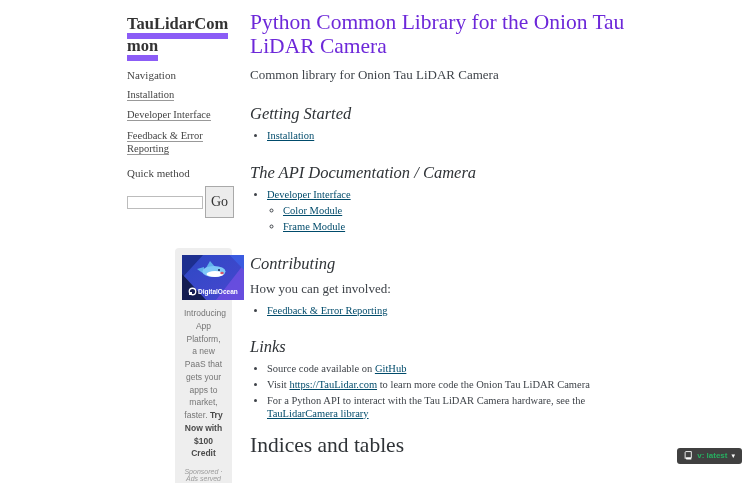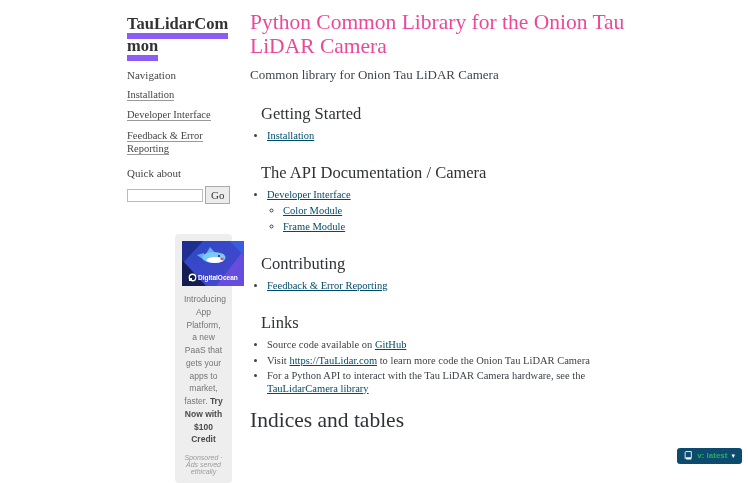--- a/index.html
+++ b/index.html
@@ -22,53 +22,53 @@
   .sidebar h3 { font-size: 11px; font-weight: normal; color: #444; margin: 11px 0 7px; }
   .side-nav { list-style: none; margin: 0; padding: 0; }
   .side-nav li { margin: 0 0 7px; line-height: 1.3; }
   .side-nav a { color: #444; text-decoration: none; border-bottom: 1px solid #999; }
   .searchrow { display: flex; align-items: center; margin-top: 3px; }
   .searchrow input {
     width: 76px; height: 13px; border: 1px solid #bcbcbc; background: #fff;
     font-size: 9px; padding: 0 2px; margin: 0;
   }
   .searchrow button {
-    height: 18px; margin-left: 2px; font-size: 11px; line-height: 1;
+    height: 32px; margin-left: 2px; font-size: 14px; line-height: 1;
     font-family: "Liberation Serif", serif; color: #333;
     border: 1px solid #a9a9a9; background: #ececec; padding: 0 5px;
   }
   
   .ad {
     margin-top: 30px; background: #eeeeee; border-radius: 4px;
     padding: 7px 7px 8px; text-align: center;
     font-family: "Liberation Sans", sans-serif;
     margin-left: 48px;
   }
   .ad-image { display: block; width: 62px; height: 45px; margin: 0 auto; cursor: pointer; }
   .ad-image svg { display: block; }
   .ad-text { font-size: 8.5px; line-height: 1.5; color: #757575; margin: 7px 2px 0; }
   .ad-text strong { color: #4a4a4a; }
   .ad-disclosure { font-size: 7px; font-style: italic; color: #9b9b9b; margin: 8px 0 0; }
 
   
   .content { width: 392px; }
   .content a { color: #004B6B; text-decoration: underline; }
-  h1.doc-title { font-size: 21.5px; font-weight: normal; color: #ec4899; line-height: 1.12; margin: 10px 0 9px; }
+  h1.doc-title { font-size: 21.5px; font-weight: normal; color: #6d28d9; line-height: 1.12; margin: 10px 0 9px; }
   .subtitle { font-size: 10.5px; margin: 0 0 6px; }
-  h2.sec { font-size: 16.5px; font-weight: normal; color: #2f3337; margin: 20px 11px 5px; }
+  h2.sec { font-size: 16.5px; font-weight: normal; color: #2f3337; margin: 20px 0 5px; font-style: italic; }
   h1.sec-big { font-size: 21.5px; font-weight: normal; color: #2f3337; margin: 11px 0 5px; }
   .content p { font-size: 13px; line-height: 1.28; margin: 7px 0; }
   .content ul { margin: 6px 0 12px; padding-left: 17px; font-size: 10.5px; line-height: 1.22; }
   .content li { margin-bottom: 3px; }
   .content li ul { list-style: circle; margin: 4px 0 1px; padding-left: 16px; }
 
   
   .rtd-badge {
     position: absolute; right: 6px; bottom: 19px;
-    background: #0c4a6e; border-radius: 3px; padding: 3px 7px 4px;
+    background: #404040; border-radius: 3px; padding: 3px 7px 4px;
     display: flex; align-items: center; gap: 4px;
     font-family: "Liberation Sans", sans-serif; font-size: 8px;
     cursor: pointer;
   }
   .rtd-badge .version { color: #27AE60; font-weight: bold; }
   .rtd-badge .caret { color: #fcfcfc; font-size: 7px; line-height: 1; }
 </style>
 </head>
 <body>
 
@@ -77,21 +77,21 @@
   <aside class="sidebar">
     <h1 class="logo"><a href="#">TauLidarCommon</a></h1>
 
     <h3>Navigation</h3>
     <ul class="side-nav">
       <li><a href="#">Installation</a></li>
       <li><a href="#">Developer Interface</a></li>
       <li><a href="#">Feedback &amp; Error Reporting</a></li>
     </ul>
 
-    <h3>Quick about</h3>
+    <h3>Quick method</h3>
     <div class="searchrow">
       <input type="text" value="" style="">
       <button>Go</button>
     </div>
 
     <div class="ad">
       <a class="ad-image" href="#">
         <svg viewBox="0 0 124 90" width="62" height="45">
           <defs>
             <linearGradient id="dobg" x1="0" y1="0" x2="1" y2="1">
@@ -137,20 +137,21 @@
     <ul>
       <li><a href="#">Developer Interface</a>
         <ul>
           <li><a href="#">Color Module</a></li>
           <li><a href="#">Frame Module</a></li>
         </ul>
       </li>
     </ul>
 
     <h2 class="sec">Contributing</h2>
+    <p>How you can get involved:</p>
     <ul>
       <li><a href="#">Feedback &amp; Error Reporting</a></li>
     </ul>
 
     <h2 class="sec">Links</h2>
     <ul>
       <li><span>Source code available on </span><a href="#">GitHub</a></li>
       <li><span>Visit </span><a href="#">https://TauLidar.com</a><span> to learn more code the Onion Tau LiDAR Camera</span></li>
       <li><span>For a Python API to interact with the Tau LiDAR Camera hardware, see the </span><a href="#">TauLidarCamera library</a></li>
     </ul>

